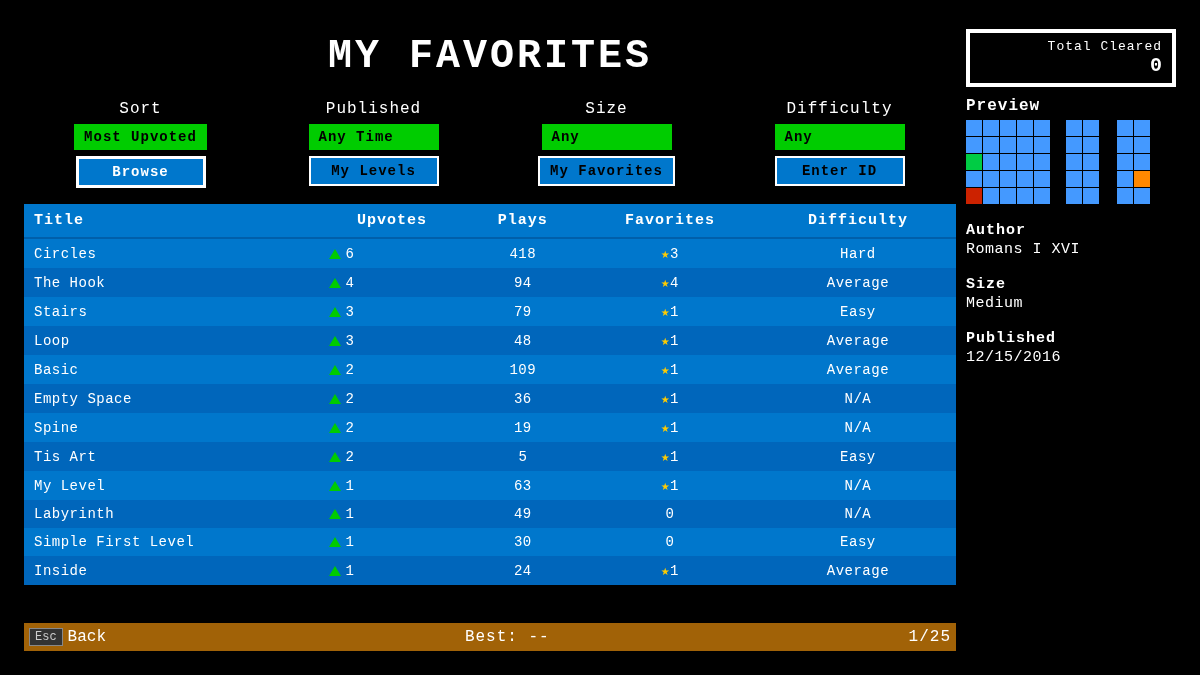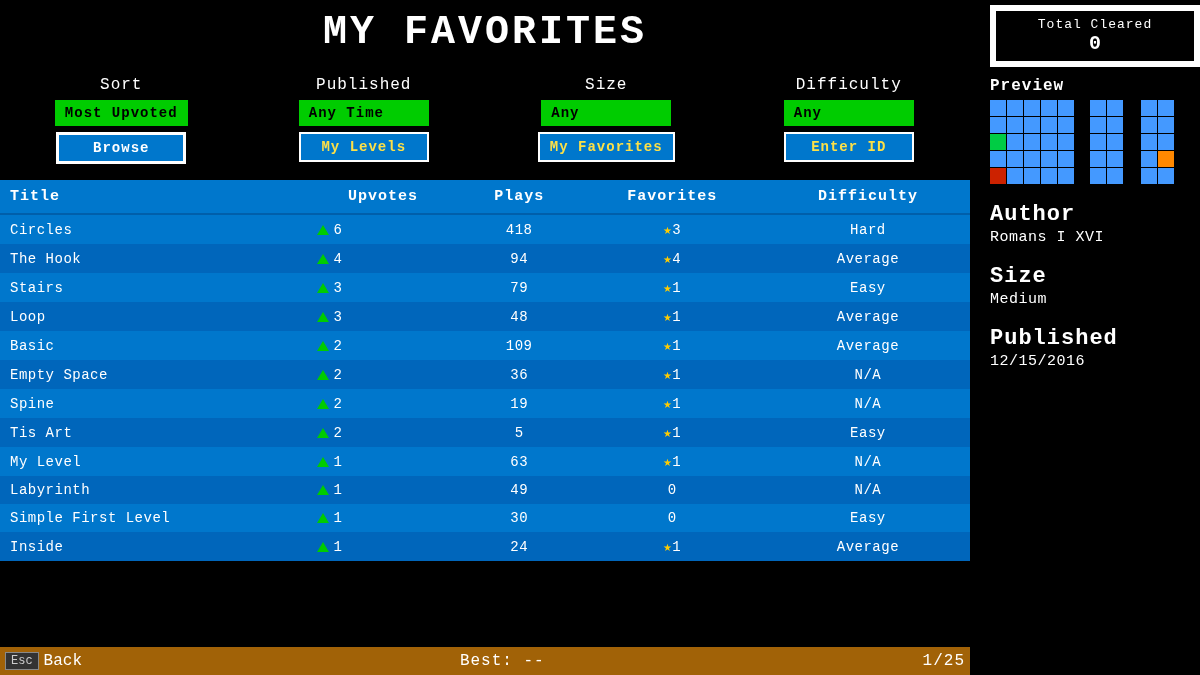--- a/index.html
+++ b/index.html
@@ -9,22 +9,22 @@
       background: #000;
       font-family: 'Courier New', Courier, monospace;
       overflow: hidden;
       color: #fff;
     }
 
     .main-container {
       display: flex;
       width: 1200px;
       height: 675px;
-      padding: 0;
-      gap: 20px;
+      padding: 24px;
+      gap: 10px;
     }
 
     .left-panel {
       flex: 1;
       display: flex;
       flex-direction: column;
       gap: 8px;
     }
 
     .right-panel {
@@ -67,21 +67,21 @@
       font-size: 14px;
       font-weight: bold;
       cursor: pointer;
       min-width: 130px;
       text-align: left;
       letter-spacing: 1px;
     }
 
     .btn-blue {
       background: #0077cc;
-      color: #fde047;
+      color: #000000;
       border: 2px solid #fff;
       padding: 5px 10px;
       font-family: 'Courier New', Courier, monospace;
       font-size: 14px;
       font-weight: bold;
       cursor: pointer;
       min-width: 130px;
       text-align: center;
       letter-spacing: 1px;
     }
@@ -94,23 +94,23 @@
       font-family: 'Courier New', Courier, monospace;
       font-size: 14px;
       font-weight: bold;
       cursor: pointer;
       min-width: 130px;
       letter-spacing: 1px;
     }
 
     
     .total-cleared-box {
-      border: 6px solid #ffffff;
+      border: 4px solid #ffffff;
       padding: 6px 10px;
-      text-align: center;
+      text-align: right;
       min-width: 130px;
     }
 
     .total-cleared-label {
       font-size: 13px;
       color: #fff;
       letter-spacing: 1px;
     }
 
     .total-cleared-value {
@@ -248,21 +248,21 @@
     .cell-empty { background: transparent; }
     .cell-orange { background: #ff8800; }
     .cell-green { background: #00cc44; }
     .cell-red { background: #cc2200; }
 
     .right-info-section {
       margin-top: 8px;
     }
 
     .right-info-label {
-      font-size: 22px;
+      font-size: 15px;
       font-weight: bold;
       color: #fff;
       letter-spacing: 1px;
       margin-bottom: 2px;
     }
 
     .right-info-value {
       font-size: 15px;
       color: #fff;
       letter-spacing: 0.5px;

